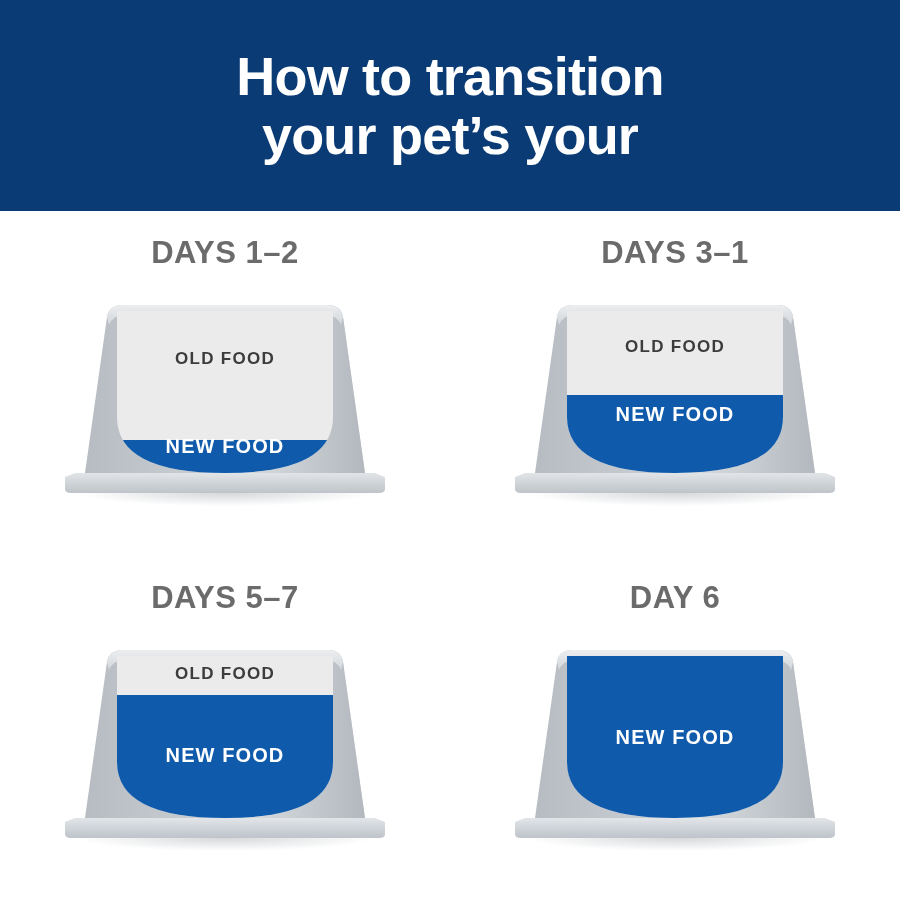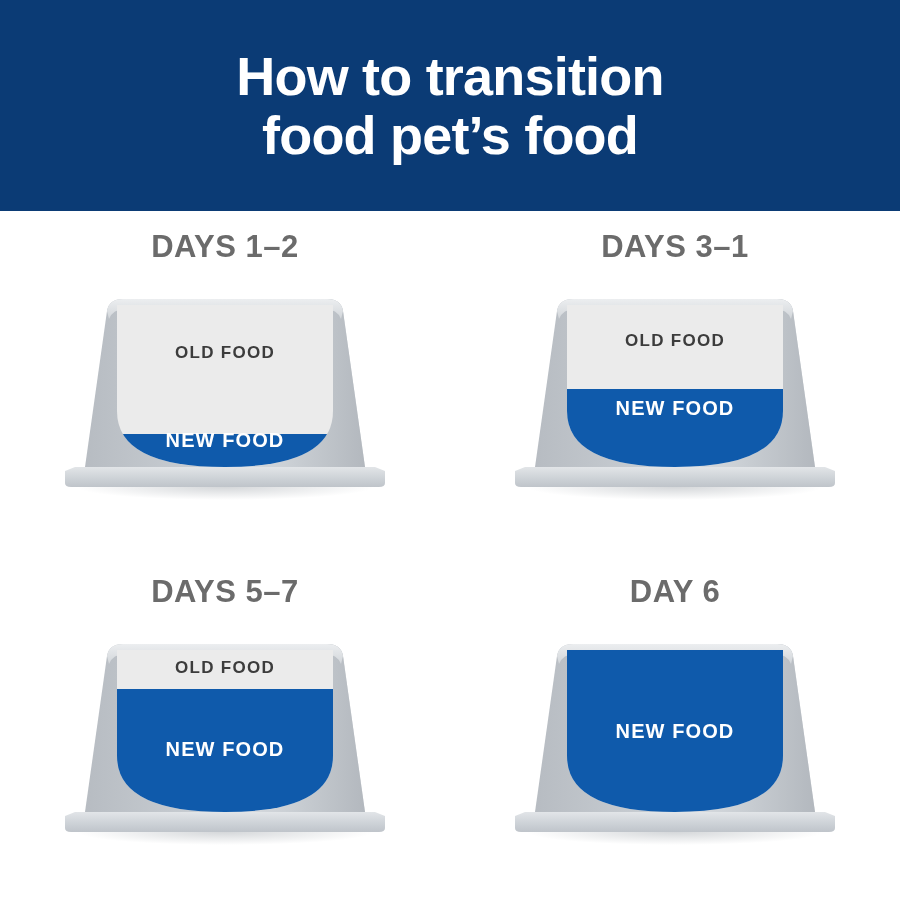--- a/index.html
+++ b/index.html
@@ -54,21 +54,21 @@
     display: grid;
     grid-template-columns: 1fr 1fr;
     grid-template-rows: 1fr 1fr;
   }
 
   .cell {
     position: relative;
     display: flex;
     flex-direction: column;
     align-items: center;
-    padding-top: 18px;
+    padding-top: 24px;
   }
 
   .day-label {
     color: #6b6b6b;
     font-family: "Liberation Sans", sans-serif;
     font-weight: bold;
     font-size: 31px;
     letter-spacing: 0.5px;
     text-align: center;
     margin-bottom: 6px;
@@ -111,21 +111,21 @@
     letter-spacing: 1.1px;
   }
 </style>
 </head>
 <body>
 
 <div id="page">
 
   <div class="banner">
     <div class="banner-title">How to transition
-food pet’s food</div>
+your pet’s your</div>
   </div>
 
   <div class="grid">
 
     <div class="cell">
       <div class="day-label">DAYS 1–2</div>
       <div class="bowl-wrap">
         <svg class="bowl-svg" viewBox="0 0 360 240">
           <defs>
             <linearGradient id="rimL0" x1="0" y1="0" x2="1" y2="0">

